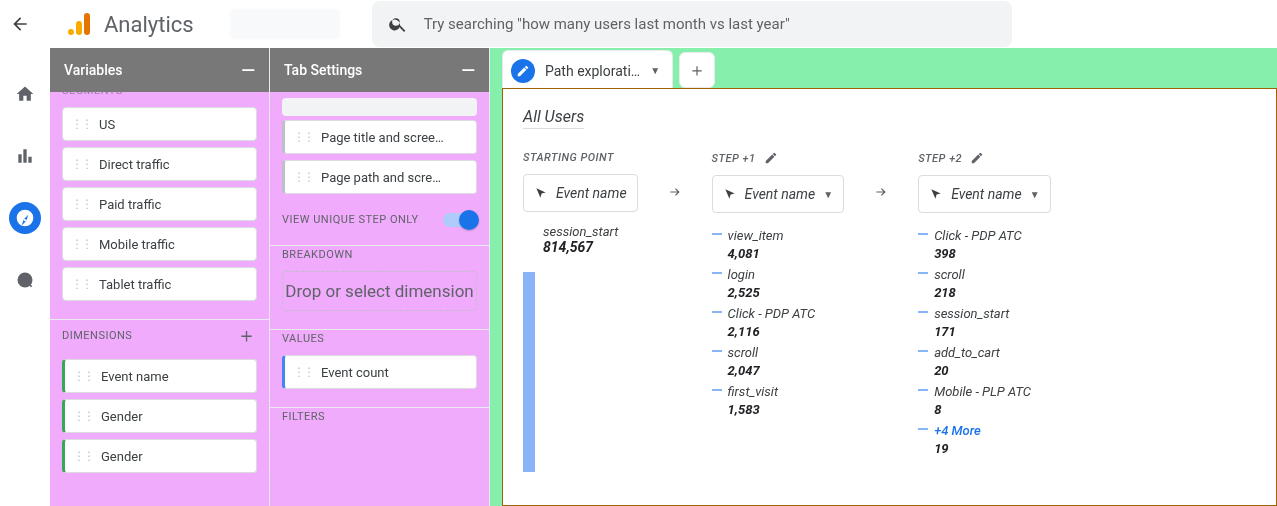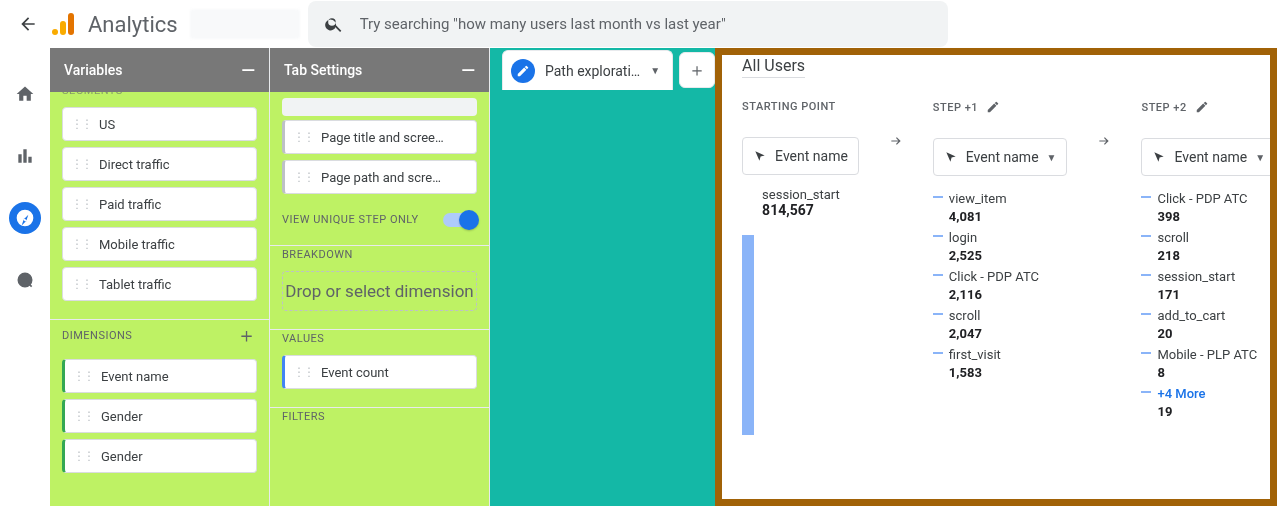--- a/index.html
+++ b/index.html
@@ -1,38 +1,38 @@
 <!DOCTYPE html>
 <html><head>
 <meta charset="utf-8">
 <style>
 * { box-sizing: border-box; margin: 0; padding: 0; font-family: 'Google Sans', Roboto, Arial, sans-serif; }
 body { width: 1277px; height: 506px; overflow: hidden; background: #fff; color: #3c4043; font-size: 13px; }
 
 
-.header { height: 48px; display: flex; align-items: center; padding: 0 12px; gap: 0; }
+.header { height: 48px; display: flex; align-items: center; padding: 0 4px; gap: 24px; }
 .back-btn { width: 32px; height: 32px; display: flex; align-items: center; justify-content: center; cursor: pointer; border-radius: 50%; }
 .logo-wrap { display: flex; align-items: center; gap: 10px; margin-left: 4px; }
 .ga-logo { width: 30px; height: 30px; position: relative; }
 .brand { font-size: 22px; color: #5f6368; font-weight: 400; }
 .property-blur { width: 110px; height: 30px; background: #f8f9fa; border-radius: 3px; margin-left: 12px; filter: blur(1px); }
 .search-wrap { flex: 1; max-width: 640px; margin-left: 8px; }
 .search-box { background: #f1f3f4; border-radius: 8px; height: 46px; display: flex; align-items: center; padding: 0 16px; gap: 16px; }
 .search-box input { border: none; background: transparent; flex: 1; font-size: 15px; color: #5f6368; outline: none; }
 .search-box input::placeholder { color: #5f6368; }
 
 .app-body { display: flex; height: calc(506px - 48px); }
 
 
 .nav-rail { width: 50px; display: flex; flex-direction: column; align-items: center; padding-top: 30px; gap: 30px; flex-shrink: 0; }
 .nav-btn { width: 32px; height: 32px; border-radius: 50%; display: flex; align-items: center; justify-content: center; cursor: pointer; color: #5f6368; }
 .nav-btn.active { background: #1a73e8; color: #fff; }
 
 
-.panel { width: 220px; background: #bef264; border-right: 1px solid #e8eaed; display: flex; flex-direction: column; flex-shrink: 0; overflow: hidden; }
+.panel { width: 220px; background: #f0abfc; border-right: 1px solid #e8eaed; display: flex; flex-direction: column; flex-shrink: 0; overflow: hidden; }
 .panel-header { background: #787878; color: #fff; height: 44px; display: flex; align-items: center; justify-content: space-between; padding: 0 14px; font-size: 14px; font-weight: 500; }
 .panel-body { flex: 1; overflow-y: auto; padding: 0 12px; }
 .panel-body::-webkit-scrollbar { width: 0; }
 
 .section-head { font-size: 11px; color: #5f6368; letter-spacing: 0.5px; text-transform: uppercase; margin-top: 2px; margin-bottom: 10px; display: flex; align-items: center; justify-content: space-between; }
 .chip { border: 1px solid #dadce0; border-radius: 4px; height: 34px; display: flex; align-items: center; padding: 0 8px; margin-bottom: 6px; font-size: 13px; color: #3c4043; gap: 8px; cursor: grab; background: #fff; }
 .chip.green { border-left: 3px solid #34a853; }
 .chip.blue  { border-left: 3px solid #4285f4; }
 .chip.grey  { border-left: 3px solid #bdc1c6; }
 .drag-dots { color: #bdc1c6; font-size: 12px; letter-spacing: -2px; }
@@ -41,33 +41,33 @@
 .toggle-row { display: flex; align-items: center; justify-content: space-between; margin-top: 18px; gap: 12px; }
 .toggle-row span { font-size: 11px; color: #5f6368; letter-spacing: 0.5px; line-height: 1.4; }
 .switch { width: 34px; height: 14px; background: #aecbfa; border-radius: 10px; position: relative; cursor: pointer; }
 .switch::after { content: ""; position: absolute; width: 20px; height: 20px; background: #1a73e8; border-radius: 50%; top: -3px; right: -2px; box-shadow: 0 1px 2px rgba(0,0,0,.2); }
 
 .drop-zone { border: 1px dashed #bdc1c6; border-radius: 4px; height: 40px; display: flex; align-items: center; justify-content: center; font-size: 17px; color: #5f6368; margin-bottom: 4px; }
 
 .divider { height: 1px; background: #e8eaed; margin: 18px -12px 0; }
 
 
-.canvas { flex: 1; background: #14b8a6; display: flex; flex-direction: row; padding-left: 12px; overflow: hidden; }
+.canvas { flex: 1; background: #86efac; display: flex; flex-direction: column; padding-left: 12px; overflow: hidden; }
 .tab-bar { display: flex; align-items: center; height: 40px; gap: 6px; padding-top: 4px; }
 .tab { background: #fff; border: 1px solid #e8eaed; border-bottom: none; height: 40px; display: flex; align-items: center; padding: 0 12px 0 8px; gap: 10px; border-radius: 6px 6px 0 0; font-size: 14px; color: #3c4043; cursor: pointer; }
 .tab .edit-circle { width: 24px; height: 24px; background: #1a73e8; border-radius: 50%; display: flex; align-items: center; justify-content: center; color: #fff; }
 .tab .label { max-width: 110px; overflow: hidden; text-overflow: ellipsis; white-space: nowrap; }
 .add-tab { width: 36px; height: 36px; border: 1px solid #e8eaed; background: #fff; border-radius: 6px; display: flex; align-items: center; justify-content: center; cursor: pointer; font-size: 18px; color: #5f6368; }
 
-.canvas-inner { background: #fff; border: 7px solid #a16207; flex: 1; padding: 1px 20px; overflow: auto; }
+.canvas-inner { background: #fff; border: 1px solid #a16207; flex: 1; padding: 18px 20px; overflow: auto; font-style: italic; }
 .segment-title { font-size: 16px; color: #3c4043; margin-bottom: 2px; border-bottom: 1px solid #dadce0; display: inline-block; padding-bottom: 2px; }
 
 .path-wrap { display: flex; gap: 30px; margin-top: 20px; align-items: flex-start; }
 .step-col { display: flex; flex-direction: column; }
-.step-label { font-size: 11px; color: #5f6368; letter-spacing: 0.5px; text-transform: uppercase; margin-bottom: 24px; display: flex; align-items: flex-end; gap: 8px; font-weight: 500; }
+.step-label { font-size: 11px; color: #5f6368; letter-spacing: 0.5px; text-transform: uppercase; margin-bottom: 10px; display: flex; align-items: flex-end; gap: 8px; font-weight: 500; }
 .node-selector { border: 1px solid #dadce0; border-radius: 4px; height: 38px; display: flex; align-items: center; padding: 0 10px; gap: 8px; font-size: 14px; color: #3c4043; cursor: pointer; background: #fff; white-space: nowrap; }
 .arrow-link { display: flex; align-items: center; color: #5f6368; margin-top: 34px; }
 
 .node-list { margin-top: 12px; }
 .node-item { padding: 2px 0 2px 16px; position: relative; font-size: 13px; line-height: 1.35; }
 .node-item::before { content: ""; position: absolute; left: 0; top: 8px; width: 10px; height: 2px; background: #8ab4f8; }
 .node-item .name { color: #3c4043; }
 .node-item .count { font-weight: 700; color: #202124; }
 .node-item.more .name { color: #1a73e8; font-weight: 500; }
 

